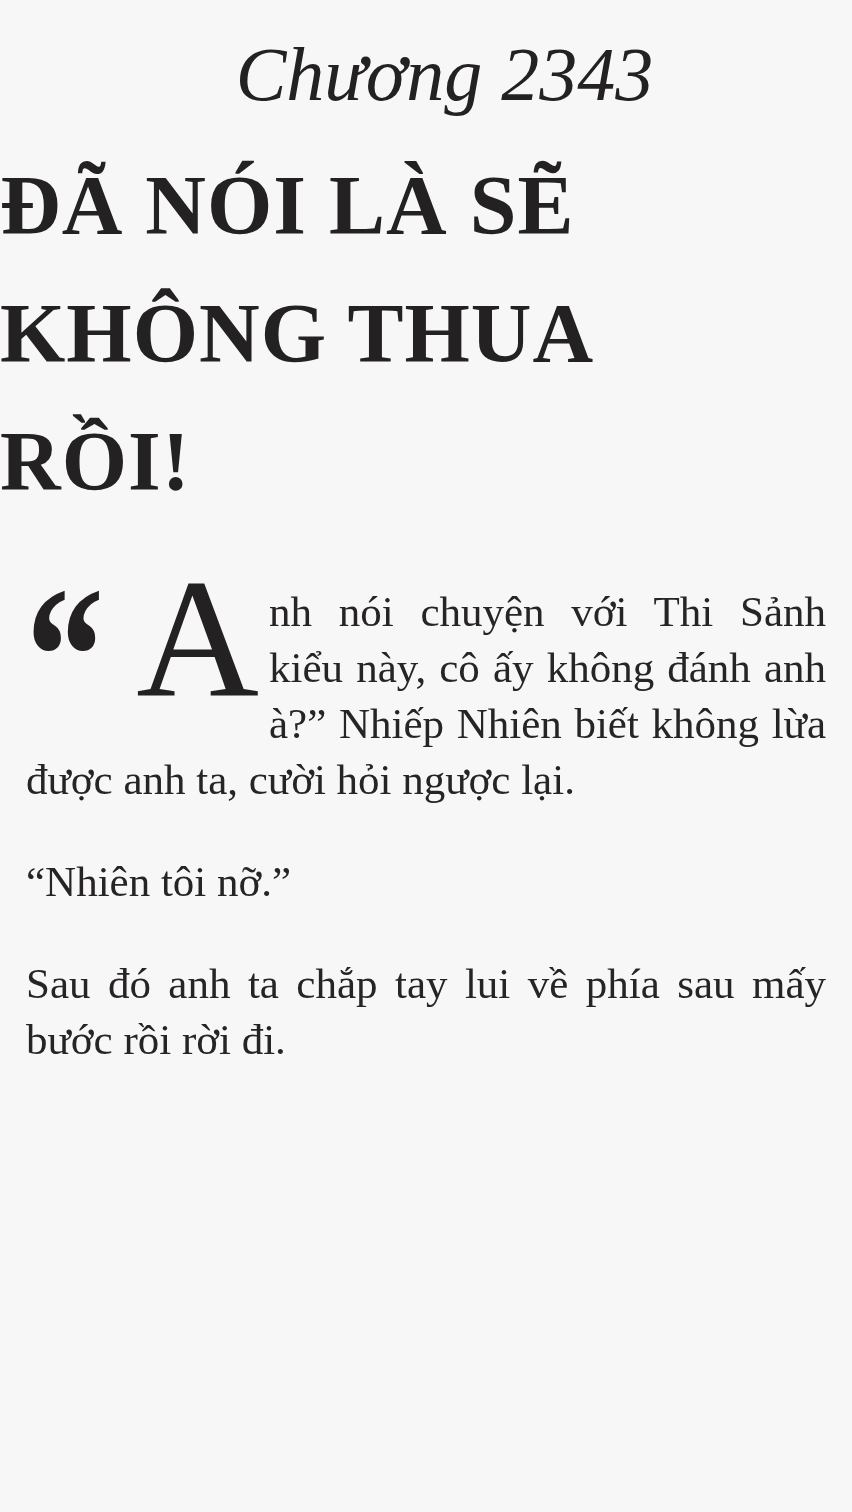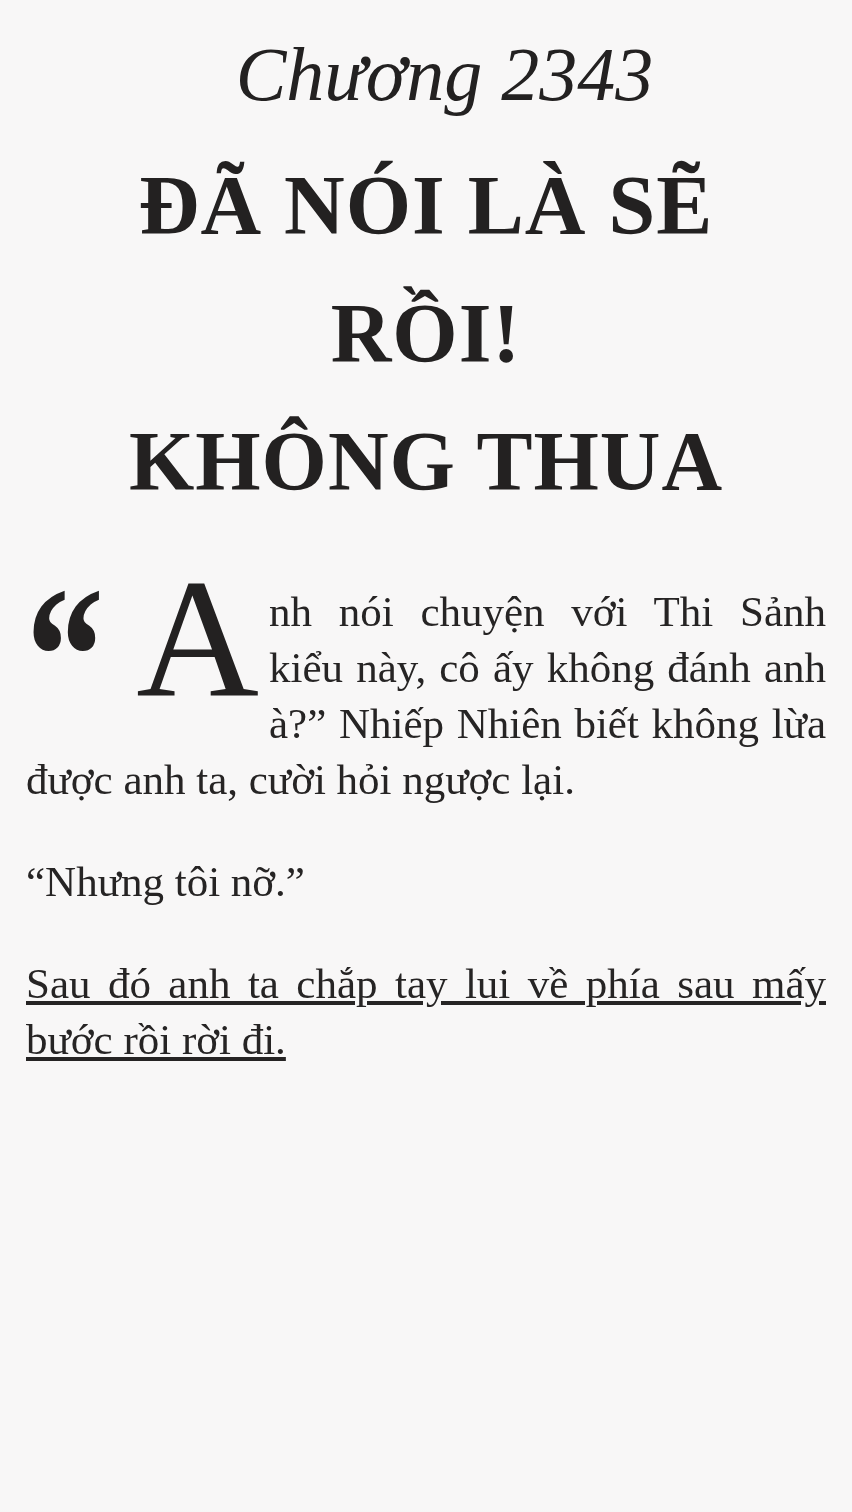--- a/index.html
+++ b/index.html
@@ -24,39 +24,39 @@
     text-align: center;
     font-style: italic;
     font-weight: normal;
     font-size: 76px;
     line-height: 96px;
     color: #232121;
     padding-left: 37px;
   }
   .chapter-title {
     margin: 20px 0 0 0;
-    text-align: center;
+    text-align: left;
     font-weight: bold;
     font-size: 84px;
     line-height: 128px;
     color: #232121;
     letter-spacing: 1px;
   }
   .title-line { display: block; }
   
   .chapter-body {
     margin-top: 58px;
     padding: 0 26px;
     font-size: 43px;
     line-height: 56px;
     text-align: justify;
     color: #262424;
   }
   .para { margin: 0 0 46px 0; }
-  .para:last-child { margin-bottom: 16px; text-decoration: underline; }
+  .para:last-child { margin-bottom: 16px; }
   
   .dropcap-box {
     float: left;
     width: 243px;
     height: 165px;
     position: relative;
   }
   .open-quote {
     position: absolute;
     left: 0;
@@ -90,36 +90,36 @@
 </style>
 </head>
 <body>
 
 <div class="page">
 
   <header>
     <div class="chapter-label">Chương 2343</div>
     <h1 class="chapter-title">
       <span class="title-line">ĐÃ NÓI LÀ SẼ</span>
+      <span class="title-line">KHÔNG THUA</span>
       <span class="title-line">RỒI!</span>
-      <span class="title-line">KHÔNG THUA</span>
     </h1>
   </header>
 
   <main class="chapter-body">
 
     <p class="para">
       <span class="dropcap-box">
         <span class="open-quote">“</span>
         <span class="drop-cap">A</span>
       </span><span>nh nói chuyện với Thi Sảnh kiểu này, cô ấy không đánh anh à?” Nhiếp Nhiên biết không lừa được anh ta, cười hỏi ngược lại.</span>
     </p>
 
 
-    <p class="para">“Nhưng tôi nỡ.”</p>
+    <p class="para">“Nhiên tôi nỡ.”</p>
 
 
     <p class="para">Sau đó anh ta chắp tay lui về phía sau mấy bước rồi rời đi.</p>
 
   </main>
 
   <div class="bottom-fade"></div>
 
 </div>
 

